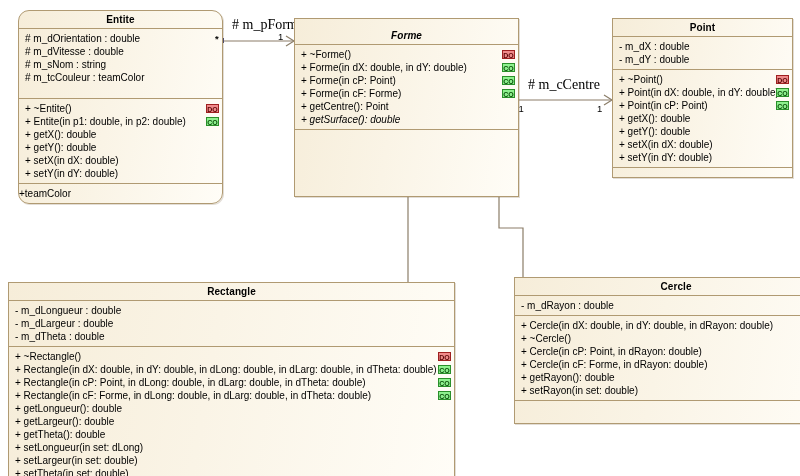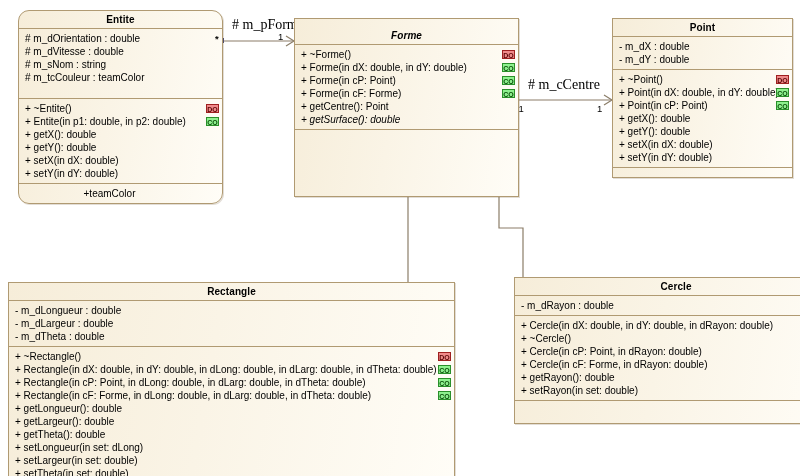--- a/index.html
+++ b/index.html
@@ -154,21 +154,21 @@
     </div>
     <div class="compartment">
       <div class="member"><span>+ ~Entite()</span><span class="badge dtor">DO</span></div>
       <div class="member"><span>+ Entite(in p1: double, in p2: double)</span><span class="badge ctor">CO</span></div>
       <div class="member">+ getX(): double</div>
       <div class="member">+ getY(): double</div>
       <div class="member">+ setX(in dX: double)</div>
       <div class="member">+ setY(in dY: double)</div>
     </div>
     <div class="compartment last">
-      <div class="member" style="padding-left:0;text-align:center;">+teamColor</div>
+      <div class="member" style="padding-left:0;">+teamColor</div>
     </div>
   </div>
 
   <div class="uml-class" style="left:294px; top:18px; width:225px;">
     <div class="uml-header abstract">Forme</div>
     <div class="compartment">
       <div class="member"><span>+ ~Forme()</span><span class="badge dtor">DO</span></div>
       <div class="member"><span>+ Forme(in dX: double, in dY: double)</span><span class="badge ctor">CO</span></div>
       <div class="member"><span>+ Forme(in cP: Point)</span><span class="badge ctor">CO</span></div>
       <div class="member"><span>+ Forme(in cF: Forme)</span><span class="badge ctor">CO</span></div>

